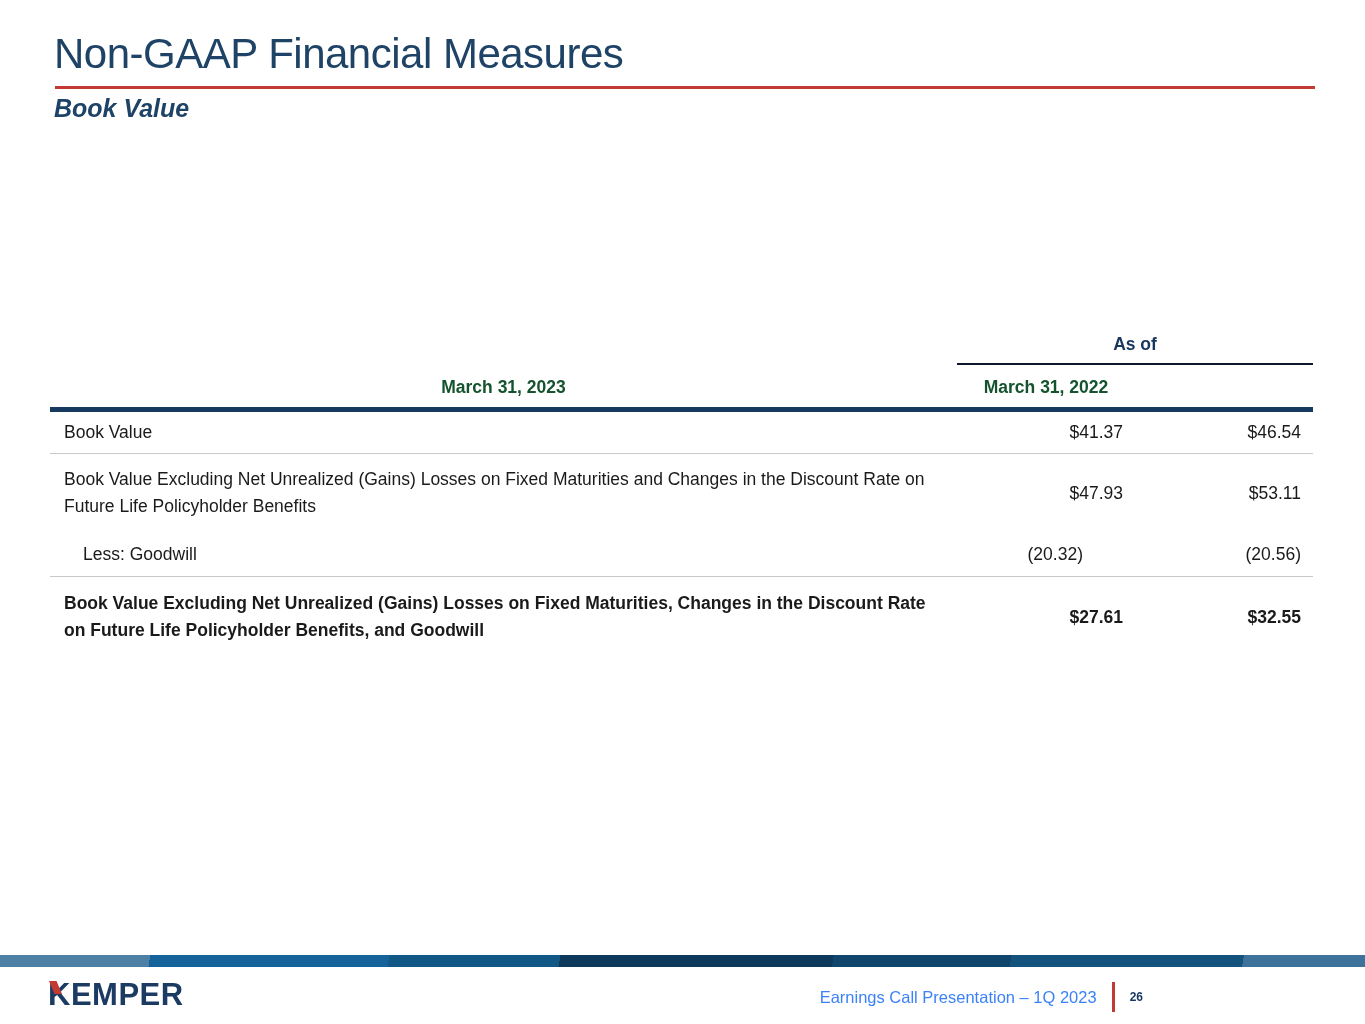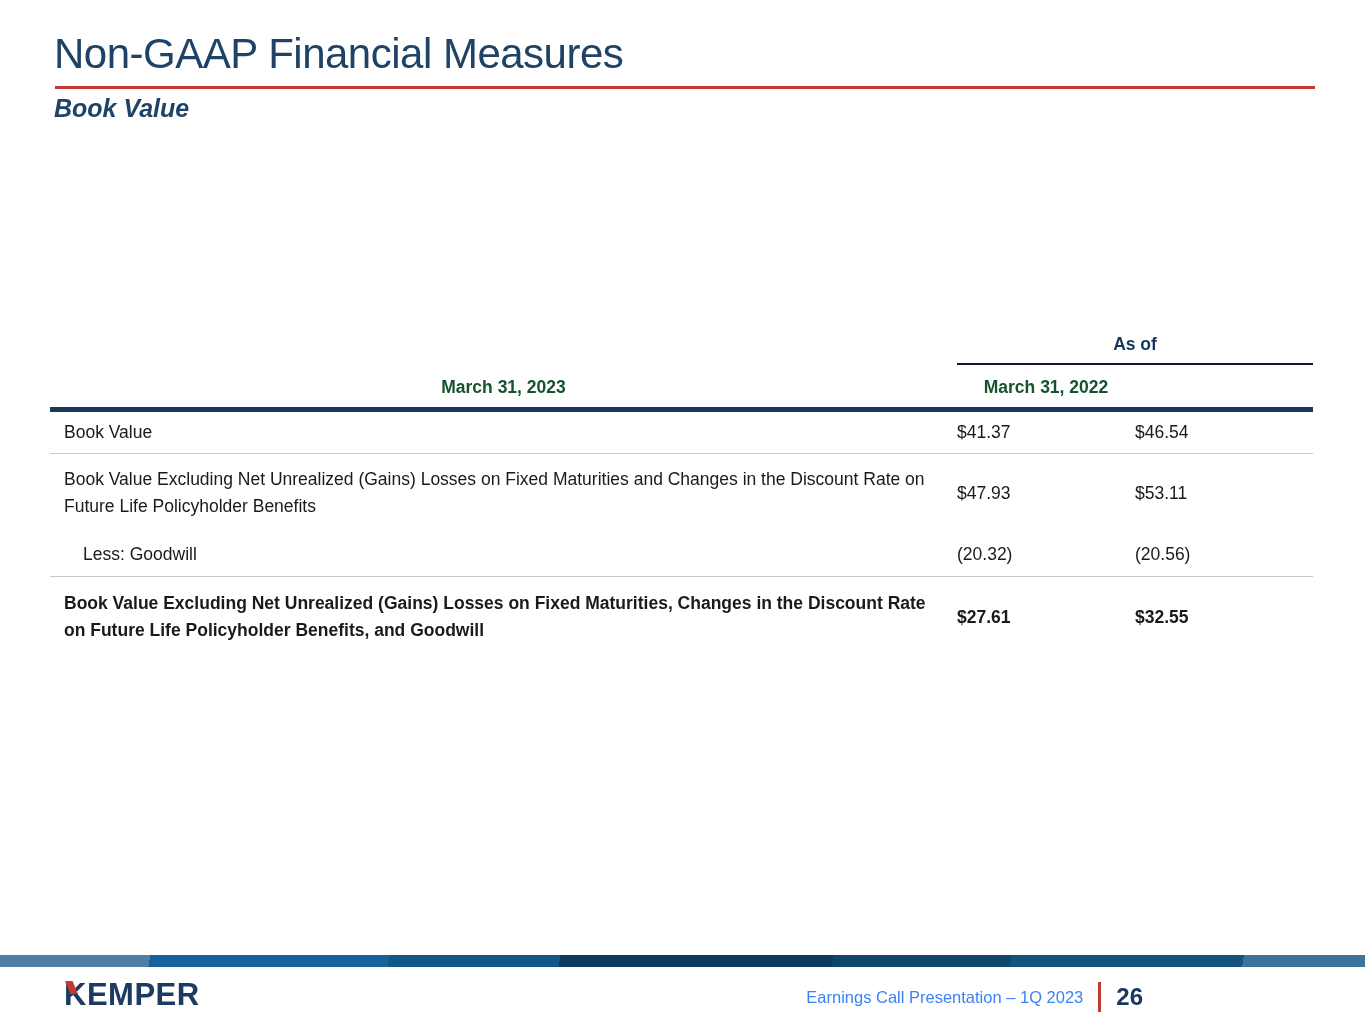--- a/index.html
+++ b/index.html
@@ -45,58 +45,58 @@
   .unit-label { font-weight: bold; color: #17375E; padding-left: 14px; }
   .col-header { font-weight: bold; color: #14532d; text-align: center; white-space: nowrap; }
   .t-thick-rule { height: 5px; background: #163A5E; }
 
   .t-row {
     display: grid; grid-template-columns: 1fr 178px 178px;
     align-items: center;
   }
   .t-row .label { padding-left: 14px; max-width: 875px; line-height: 27px; }
   .t-row .label.indent { padding-left: 33px; }
-  .t-row .val { padding-right: 12px; white-space: nowrap; }
+  .t-row .val { text-align: right; padding-right: 12px; white-space: nowrap; }
   .t-row.bold .label, .t-row.bold .val { font-weight: bold; }
   .row-h1 { min-height: 41px; }
   .row-h2 { min-height: 40px; }
   .row-h3 { min-height: 66px; padding: 6px 0; }
-  .row-h4 { min-height: 44px; }
+  .row-h4 { min-height: 44px; gap: 40px; }
   .row-h5 { min-height: 72px; padding: 4px 0; }
   .t-sep { height: 0; border-bottom: 1.5px solid #C9C9C9; }
 
   
   .footer-stripe {
     position: absolute; left: 0; top: 955px; width: 1365px; height: 12px;
     background: linear-gradient(100deg,
       #4E7FA5 0%, #4E7FA5 11%,
       #16639B 11%, #16639B 28.5%,
       #125886 28.5%, #125886 41%,
       #0D3A5C 41%, #0D3A5C 61%,
       #10456C 61%, #10456C 74%,
       #14537E 74%, #14537E 91%,
       #3D729B 91%, #3D729B 100%);
   }
   .logo {
     position: absolute; left: 48px; top: 977px;
     font-size: 31px; font-weight: bold; letter-spacing: 0.5px;
-    color: #1C3B63; white-space: nowrap; margin-left: 16px;
+    color: #1C3B63; white-space: nowrap;
   }
   .logo-accent {
     position: absolute; left: 1px; top: 4px;
     width: 13px; height: 13px; background: #C23A33;
     clip-path: polygon(0% 0%, 58% 0%, 100% 100%, 42% 100%);
   }
   .footer-right {
     position: absolute; right: 38px; top: 981px;
     display: flex; align-items: center; gap: 15px; height: 32px;
   }
   .footer-caption { font-size: 16.5px; color: #3b82f6; white-space: nowrap; }
   .footer-divider { width: 3px; height: 30px; background: #C23A33; }
-  .footer-page { font-size: 24px; font-weight: bold; color: #17375E; }
+  .footer-page { font-size: 12px; font-weight: bold; color: #17375E; }
 </style>
 </head>
 <body>
 
 <div class="slide">
 
   <div class="title">Non-GAAP Financial Measures</div>
   <div class="title-rule"></div>
   <div class="subtitle">Book Value</div>
 

